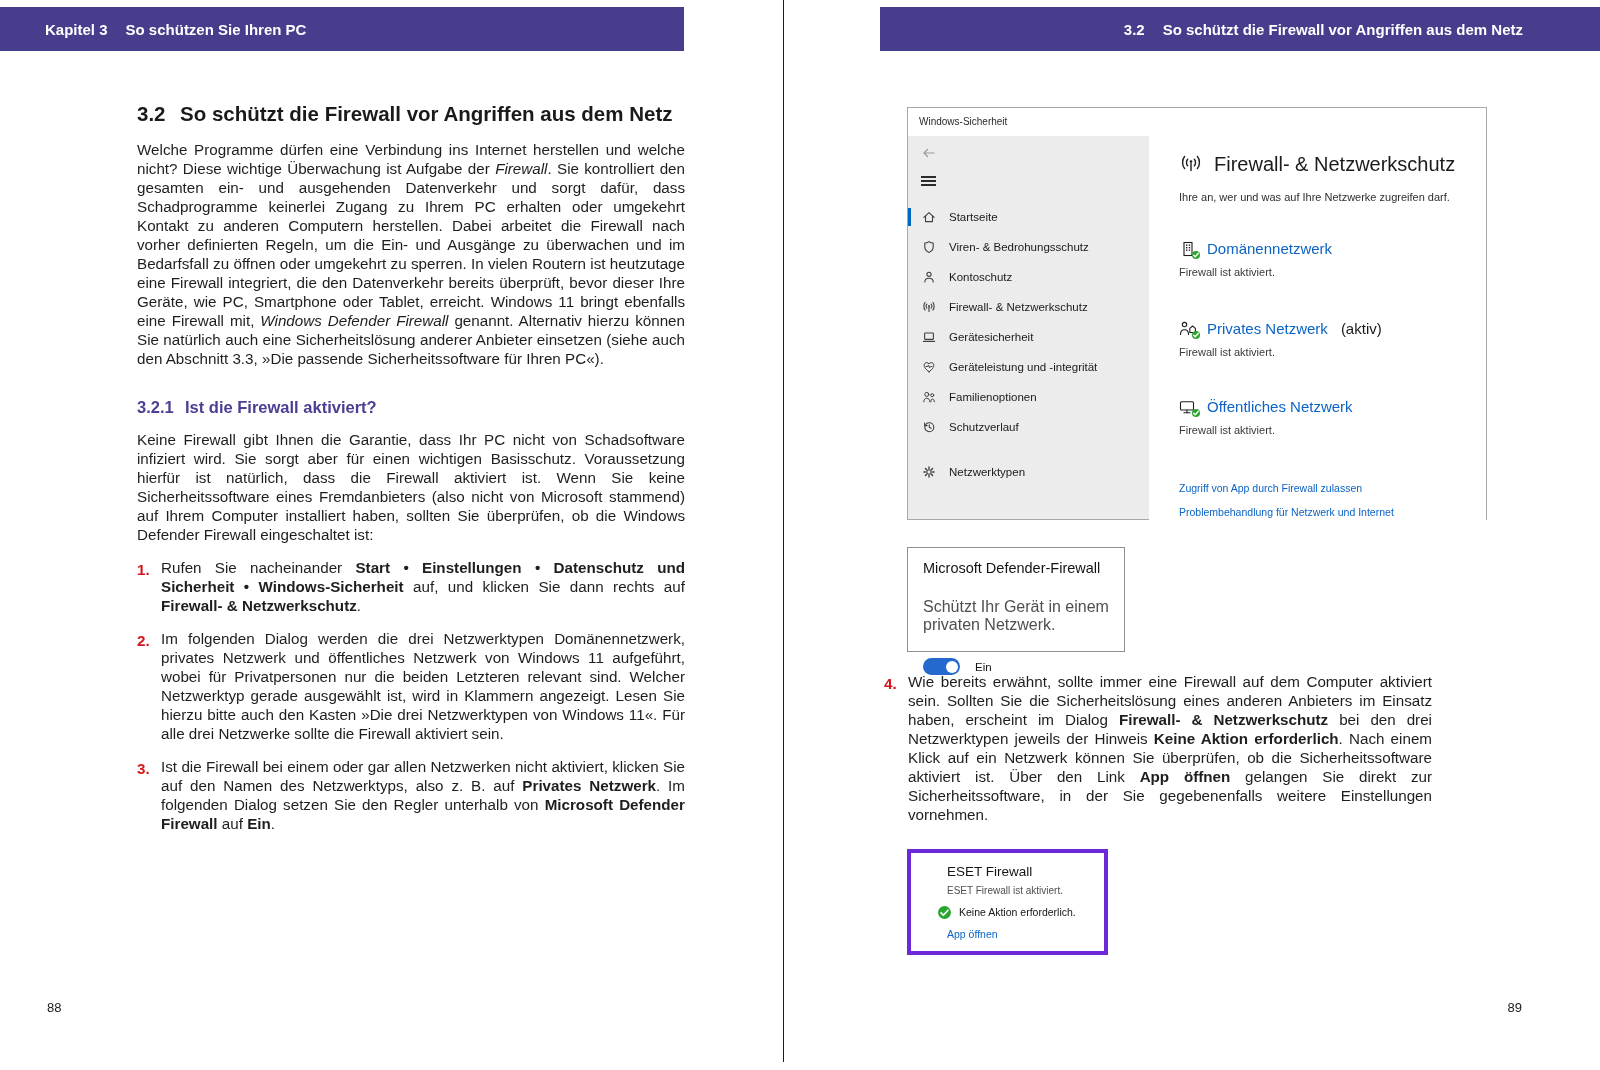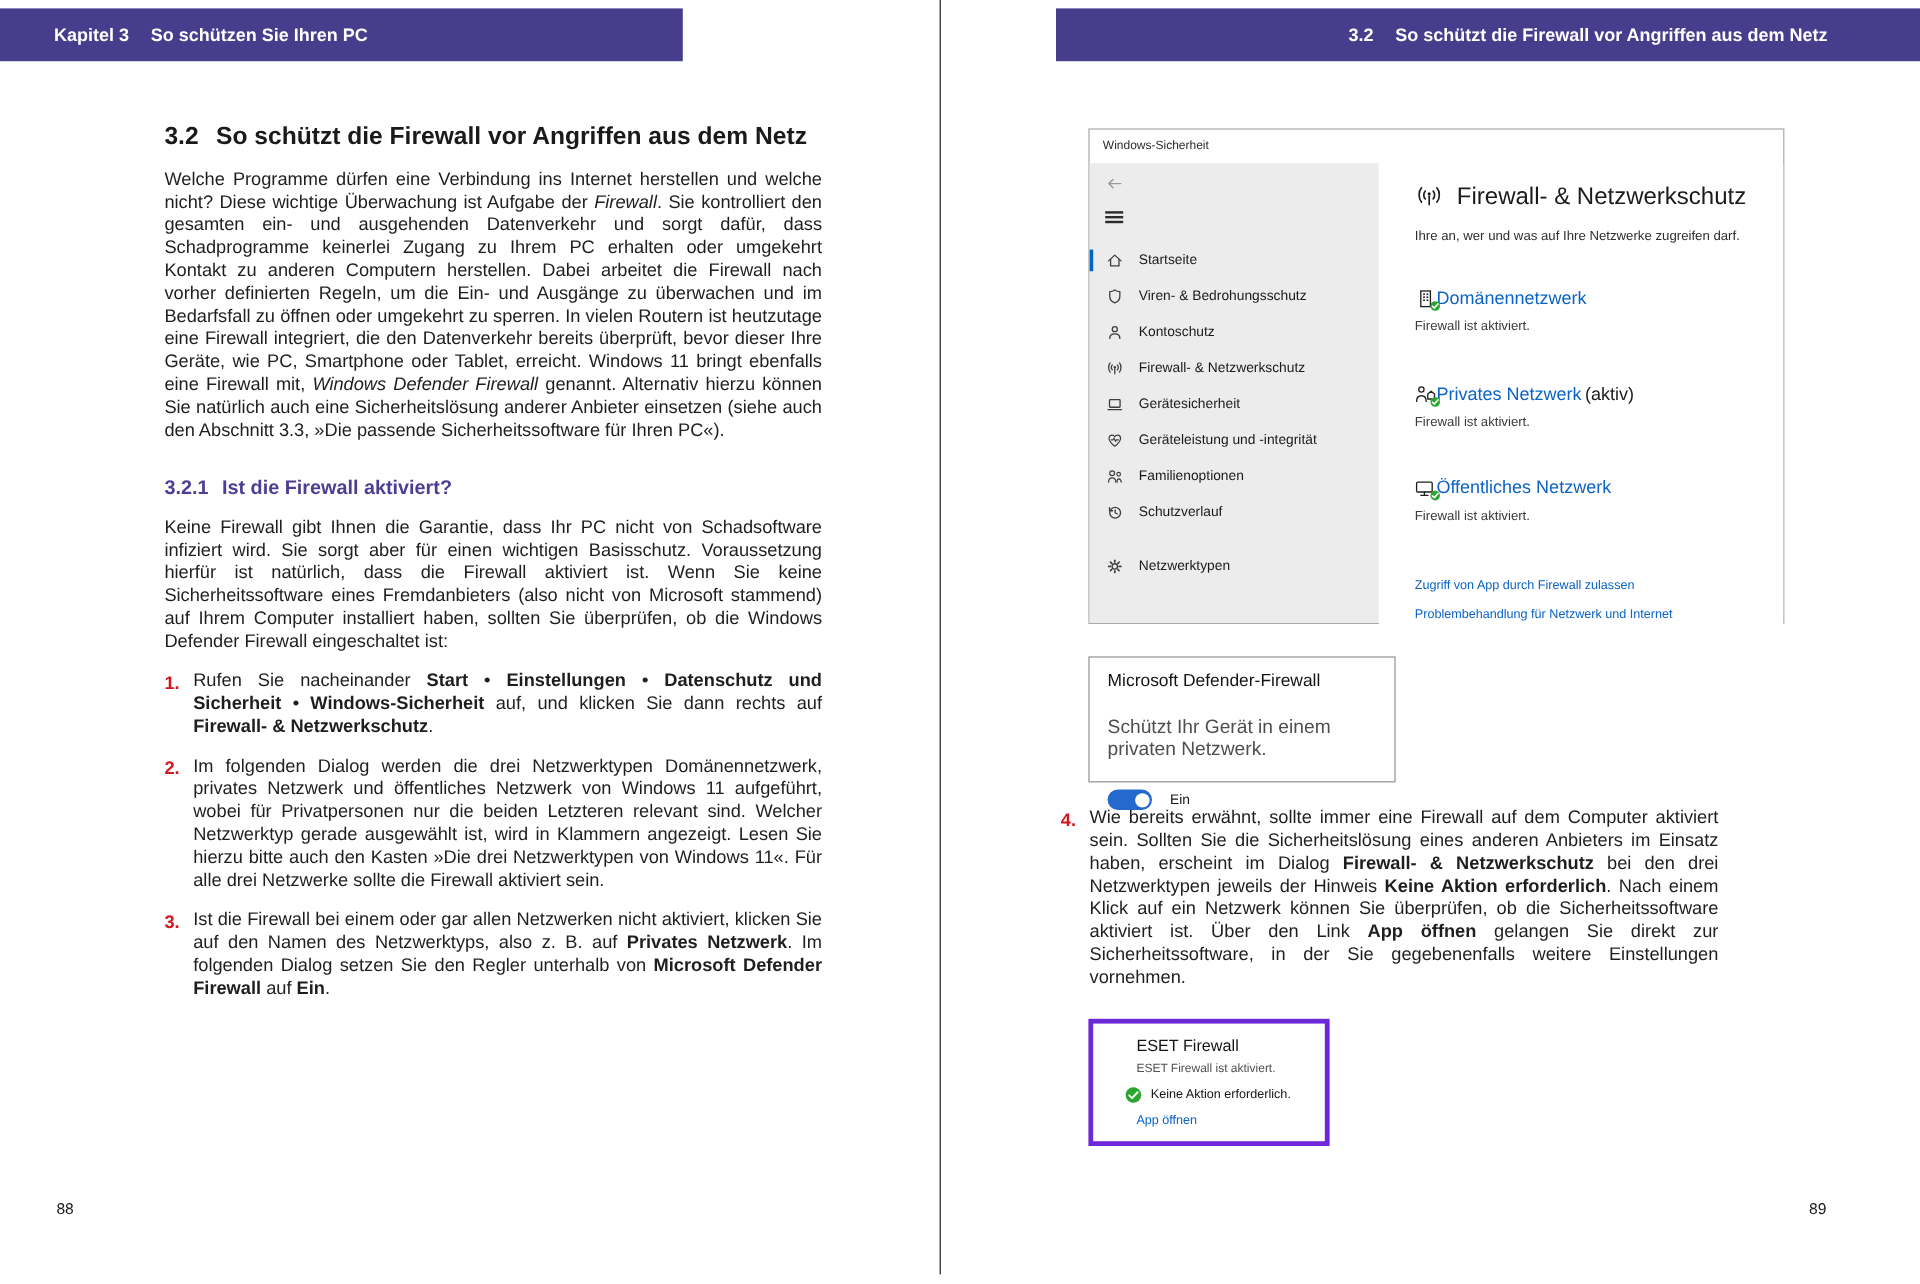--- a/index.html
+++ b/index.html
@@ -3,21 +3,21 @@
 <meta charset="utf-8">
 <style>
   html,body{margin:0;padding:0;background:#ffffff;}
   .canvas{position:relative;width:1600px;height:1070px;background:#ffffff;
           font-family:"Liberation Sans",sans-serif;overflow:hidden;color:#1e1e1e;}
   .divider{position:absolute;left:783px;top:0;width:1px;height:1062px;background:#1c1c1c;}
 
   
   .hdr{position:absolute;top:7px;height:44px;background:#473d8d;color:#fff;
        font-size:15px;font-weight:bold;display:flex;align-items:center;box-sizing:border-box;}
-  .hdr-left{left:0;width:569px;padding-left:45px;}
+  .hdr-left{left:0;width:684px;padding-left:45px;}
   .hdr-right{left:880px;width:720px;justify-content:flex-end;padding-right:77px;}
   .hdr-gap{margin-left:18px;}
 
   
   .left-col{position:absolute;left:137px;top:100px;width:548px;}
   .sec-title{margin:0;font-size:20.5px;line-height:27px;font-weight:bold;color:#1a1a1a;display:flex;}
   .sec-title .num{width:43px;flex-shrink:0;}
   .subsec-title{margin:30px 0 0 0;font-size:16.5px;font-weight:bold;color:#4b3f94;display:flex;}
   .subsec-title .num{width:48px;flex-shrink:0;}
   .body{font-size:15.2px;line-height:19px;text-align:justify;margin:0;}
@@ -47,33 +47,33 @@
   .sb-item.selected::before{content:"";position:absolute;left:0;top:6px;width:3px;height:18px;background:#0067c0;}
   .sb-item.settings{margin-top:15px;}
   .sb-ico{width:14px;height:14px;display:flex;flex-shrink:0;}
 
   .win-main{position:absolute;left:241px;top:28px;width:337px;height:384px;background:#fff;}
   .wm-head{position:absolute;left:30px;top:17px;display:flex;align-items:center;gap:11px;
            font-size:20px;color:#1b1b1b;}
   .wm-sub{position:absolute;left:30px;top:55px;font-size:11px;color:#2e2e2e;}
   .net{position:absolute;left:30px;}
   .net-1{top:104px}.net-2{top:184px}.net-3{top:262px}
-  .net-row{display:flex;align-items:center;}
+  .net-row{display:flex;align-items:center;gap:10px;}
   .net-name{font-size:15px;color:#0b63c5;}
   .net-suffix{font-size:15px;color:#1a1a1a;margin-left:3px;}
   .net-status{margin-top:9px;font-size:11px;color:#3a3a3a;}
   .net-ico{position:relative;width:18px;height:16px;flex-shrink:0;}
   .chk{position:absolute;right:-3px;bottom:-2px;width:8px;height:8px;border-radius:50%;
        background:#2ba52e;display:flex;align-items:center;justify-content:center;}
   .wm-links{position:absolute;left:30px;top:346px;}
   .wm-link{font-size:10.5px;color:#0b63c5;}
   .wm-link + .wm-link{margin-top:12px;}
 
   
-  .def-box{position:absolute;left:907px;top:547px;width:256px;height:105px;border:1px solid #909090;
+  .def-box{position:absolute;left:907px;top:547px;width:218px;height:105px;border:1px solid #909090;
            background:#fff;box-sizing:border-box;padding:12px 14px 0 15px;}
   .def-title{font-size:14.5px;color:#141414;}
   .def-sub{margin-top:22px;font-size:16px;color:#4f4f4f;}
   .def-tgl-row{margin-top:24px;display:flex;align-items:center;gap:15px;}
   .toggle{position:relative;width:37px;height:17px;border-radius:9px;background:#2569cf;}
   .toggle::after{content:"";position:absolute;right:2.5px;top:2.5px;width:12px;height:12px;
                  border-radius:50%;background:#fff;}
   .def-tgl-label{font-size:11.5px;color:#141414;}
 
   

